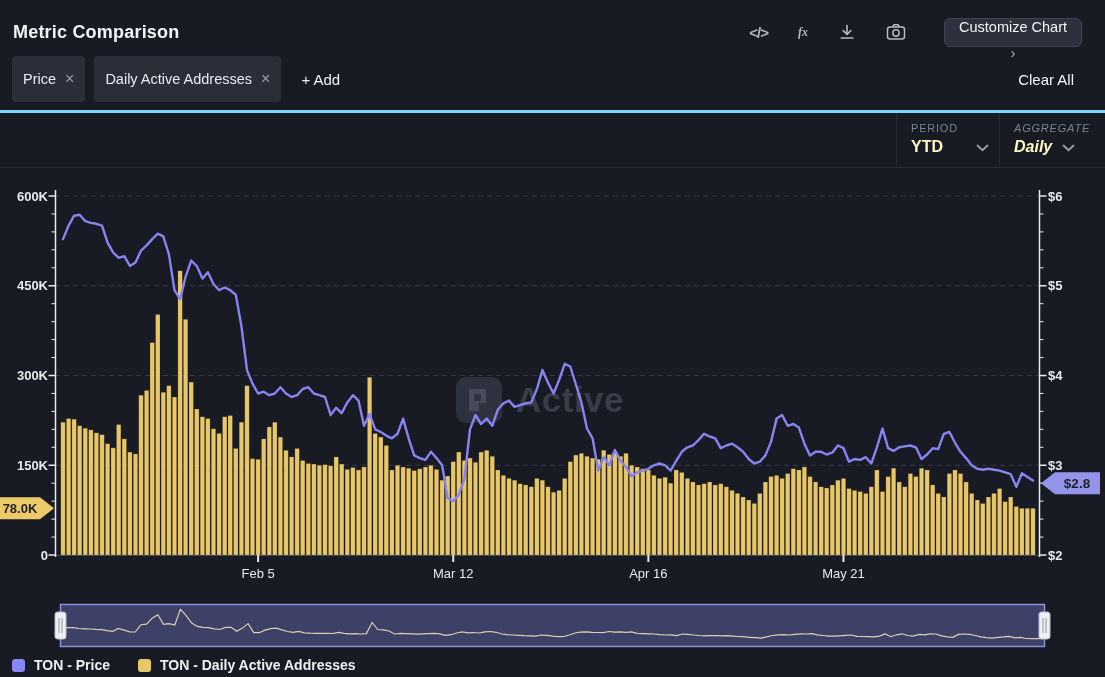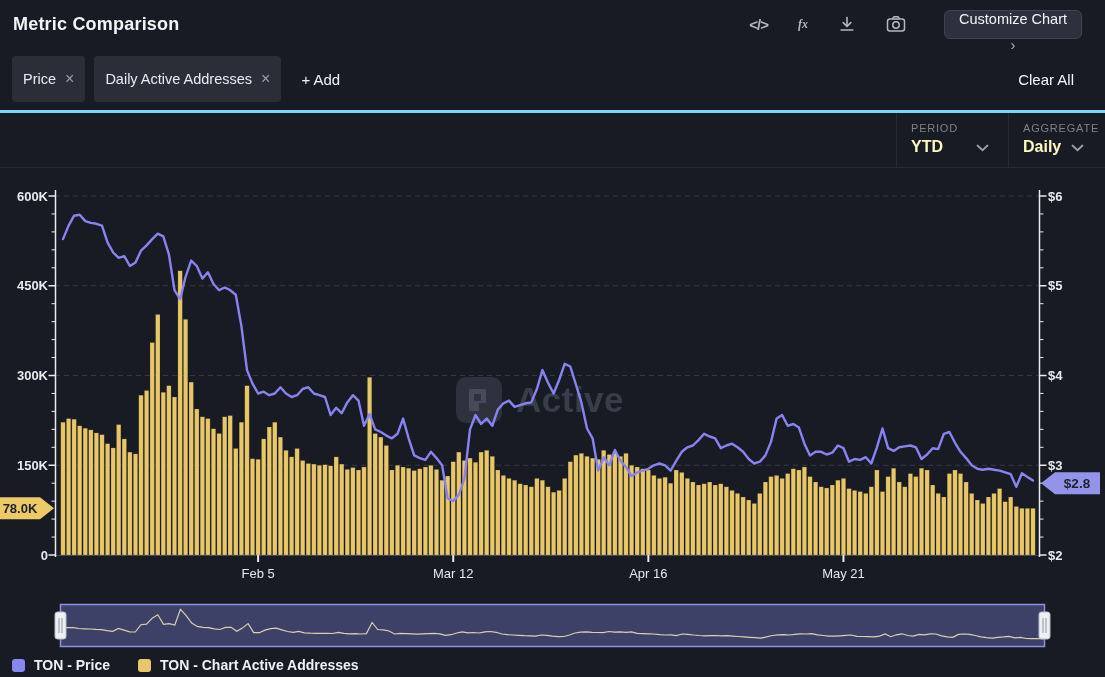--- a/index.html
+++ b/index.html
@@ -1,19 +1,19 @@
 <!DOCTYPE html>
 <html><head>
 <meta charset="utf-8">
 <style>
   html,body{margin:0;padding:0;background:#10121a;}
   .app{position:relative;width:1105px;height:677px;background:#181b24;overflow:hidden;
        font-family:"Liberation Sans",sans-serif;color:#eef0f4;}
   
-  .header{position:absolute;top:4px;left:0;right:0;height:40px;display:flex;align-items:center;
+  .header{position:absolute;top:12px;left:0;right:0;height:40px;display:flex;align-items:center;
           padding:0 23px 0 13px;box-sizing:border-box;}
   .title{font-size:18px;font-weight:700;color:#f2f4f7;letter-spacing:.2px;}
   .header-actions{margin-left:auto;display:flex;align-items:center;gap:30px;}
   .tool-icon{color:#b3b8c3;font-size:15px;line-height:1;cursor:pointer;display:flex;align-items:center;}
   .code-glyph{font-weight:600;letter-spacing:-1px;}
   .fx-glyph{font-family:"Liberation Serif",serif;font-style:italic;font-size:12px;font-weight:600;}
   .btn-customize{display:flex;align-items:center;gap:9px;background:#2c313d;border:1px solid #3d4452;
           border-radius:6px;height:29px;padding:0 14px;color:#f2f4f7;font-size:14.5px;font-weight:500;
           margin-left:8px;cursor:pointer;flex-direction:column;}
   .btn-chevron{color:#a9aeb9;font-size:15px;}
@@ -24,21 +24,21 @@
           padding:8px 11px;font-size:14.5px;color:#e9ebef;margin-right:9px;cursor:pointer;}
   .pill-x{color:#9aa0ab;font-size:16px;line-height:1;cursor:pointer;}
   .add-metric{margin-left:11px;font-size:15px;color:#f0f2f5;cursor:pointer;}
   .clear-all{margin-left:auto;font-size:15px;color:#f4f6f9;font-weight:500;cursor:pointer;}
   
   .controls-band{position:absolute;top:110px;left:0;right:0;height:58px;box-sizing:border-box;
           border-top:3px solid #7dd3fc;border-bottom:1px solid #262a35;}
   .control{position:absolute;top:0;bottom:0;border-left:1px solid #262a35;box-sizing:border-box;
           padding:9px 0 0 14px;cursor:pointer;}
   .control-period{right:102px;width:107px;}
-  .control-aggregate{right:7px;width:90px;}
+  .control-aggregate{right:16px;width:90px;font-style:italic;}
   .control-label{font-size:11px;letter-spacing:.8px;color:#7c828e;font-weight:500;}
   .control-value{display:flex;align-items:center;margin-top:4px;font-size:16px;font-weight:600;color:#fef9c3;}
   .control-chevron{margin-left:auto;margin-right:14px;}
   
   .chart-area{position:absolute;top:168px;left:0;right:0;height:435px;}
   #chart-svg{position:absolute;top:0;left:0;z-index:2;}
   .watermark{position:absolute;left:456px;top:209px;display:flex;align-items:center;gap:14px;z-index:1;}
   .wm-logo{width:46px;height:46px;border-radius:10px;background:#2d323e;display:flex;
           align-items:center;justify-content:center;}
   .wm-text{font-size:35px;font-weight:700;color:#383d4a;letter-spacing:.5px;}
@@ -396,17 +396,17 @@
       <line x1="1046" x2="1046" y1="618" y2="633" stroke="#8f95a2"></line>
     </svg>
 
   <div class="legend">
     <div class="legend-item">
       <span class="swatch" style="background: rgb(136, 134, 242);"></span>
       <span class="legend-label">TON - Price</span>
     </div>
     <div class="legend-item">
       <span class="swatch" style="background: rgb(232, 199, 106);"></span>
-      <span class="legend-label">TON - Chart Active Addresses</span>
+      <span class="legend-label">TON - Daily Active Addresses</span>
     </div>
   </div>
 
 </div>
 
 </body></html>

